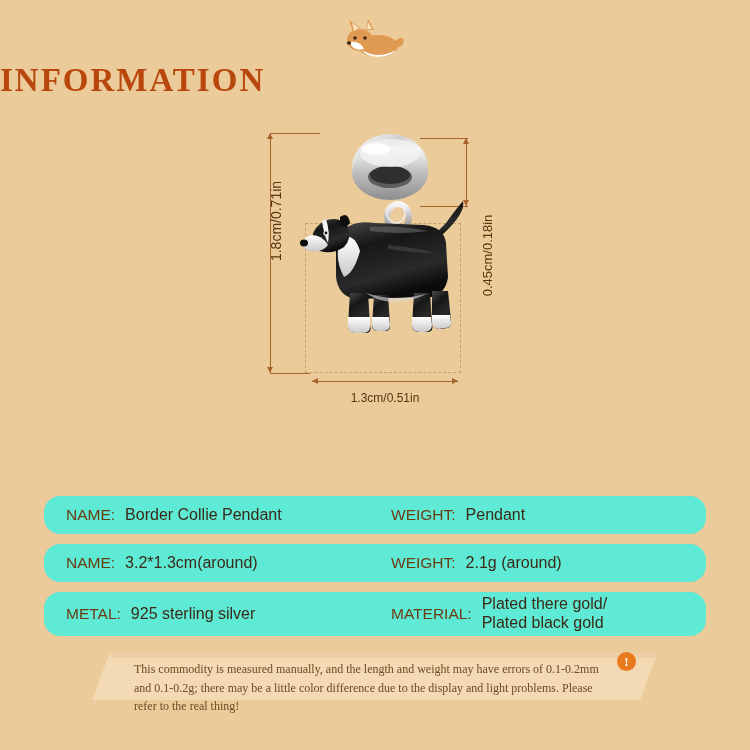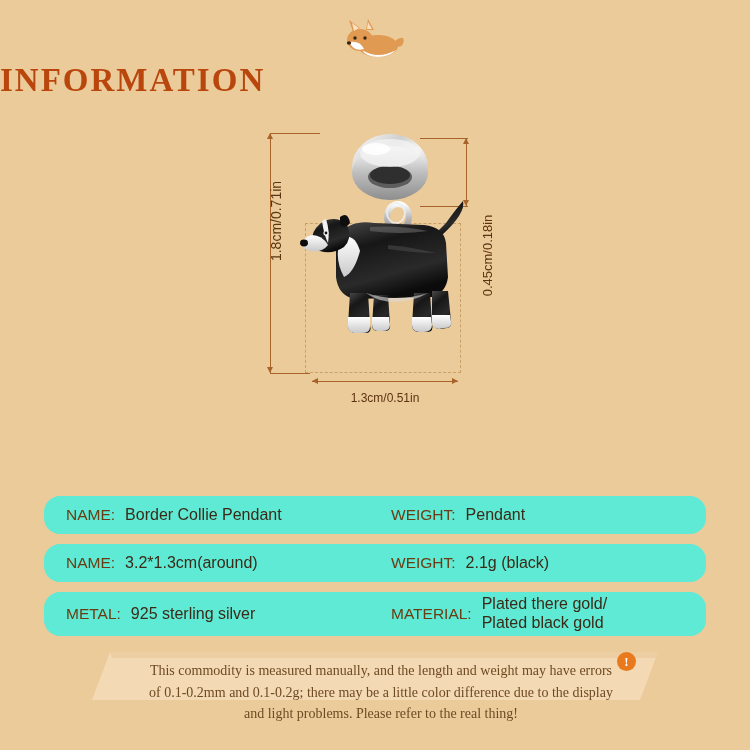--- a/index.html
+++ b/index.html
@@ -178,27 +178,26 @@
   .note-wrap {
     position:absolute;
     left:92px; top:652px;
     width:566px; height:48px;
   }
   .note-bg {
     position:absolute; inset:0;
   }
   .note-text {
     position:absolute;
-    left:54px; top:8px;
+    left:42px; top:8px;
     width:470px;
     font-family:"Liberation Serif", serif;
-    font-size:14px;
+    font-size:12px;
     line-height:1.55;
     color:#6e4a23;
-    text-align:center;
   }
   .note-badge {
     position:absolute;
     right:22px; top:0px;
     width:19px; height:19px;
     border-radius:50%;
     background:#e8791c;
     color:#fff;
     font-size:13px;
     font-weight:bold;
@@ -349,21 +348,21 @@
     </div>
   </div>
 
   <div class="spec-row">
     <div class="cell left">
       <span class="k">NAME:</span>
       <span class="v">3.2*1.3cm(around)</span>
     </div>
     <div class="cell right">
       <span class="k">WEIGHT:</span>
-      <span class="v">2.1g (black)</span>
+      <span class="v">2.1g (around)</span>
     </div>
   </div>
 
   <div class="spec-row tall">
     <div class="cell left">
       <span class="k">METAL:</span>
       <span class="v">925 sterling silver</span>
     </div>
     <div class="cell right">
       <span class="k">MATERIAL:</span>

